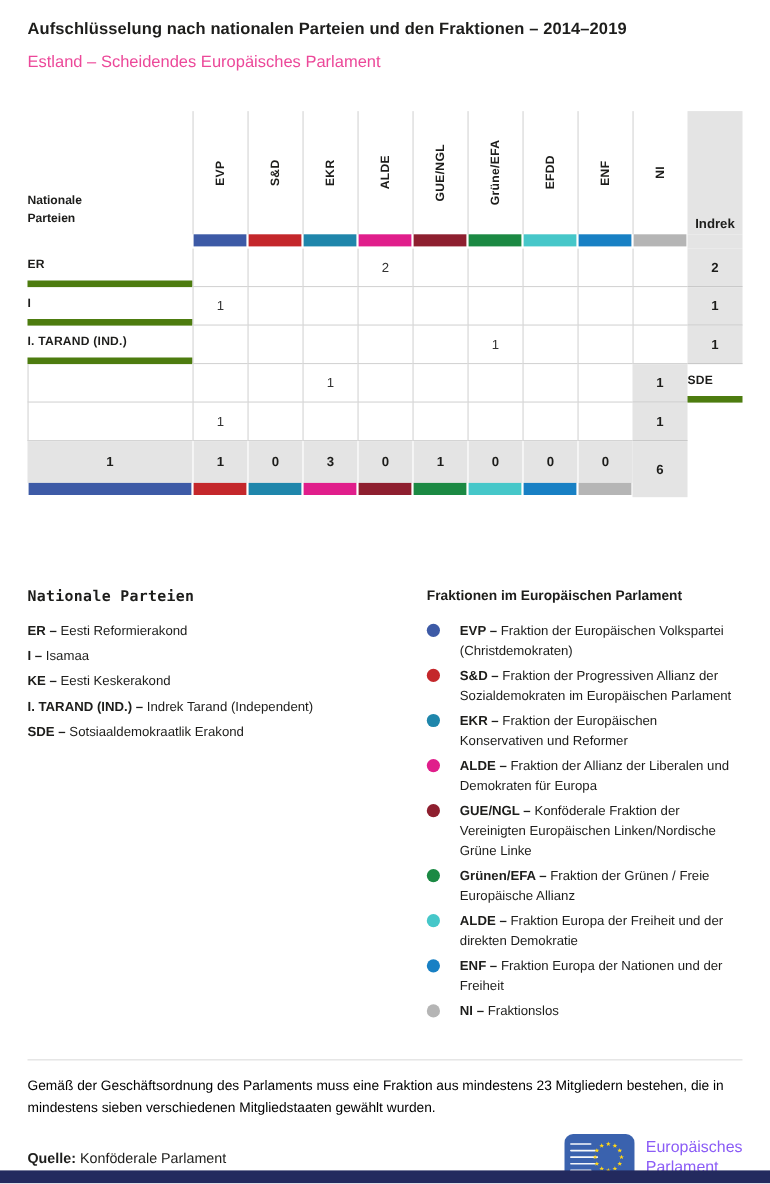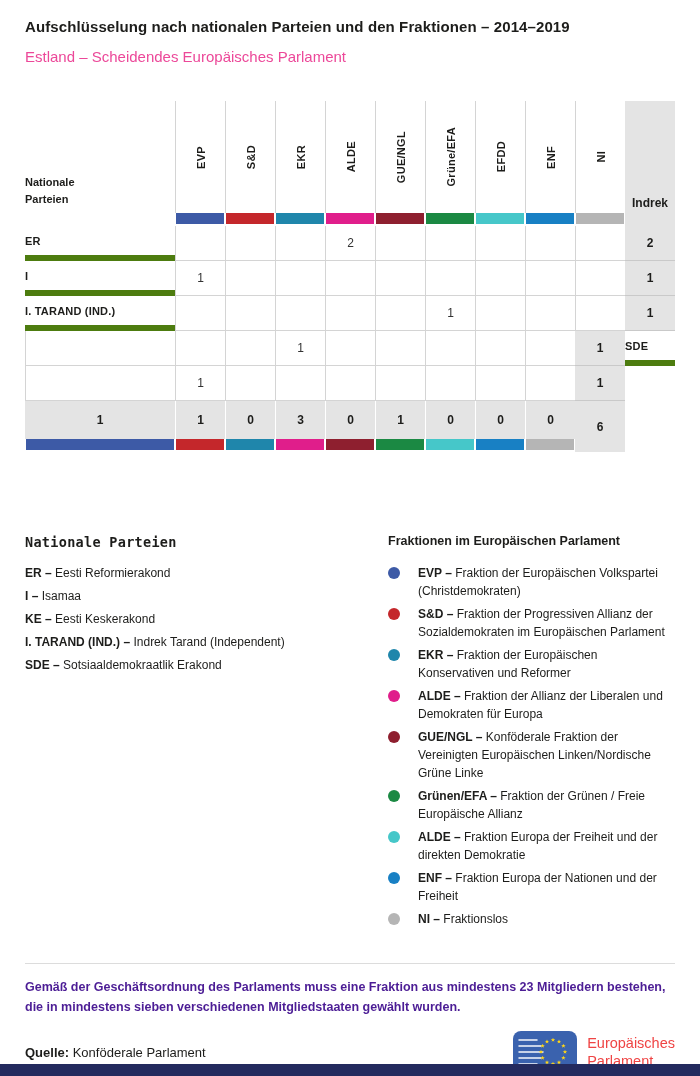--- a/index.html
+++ b/index.html
@@ -41,25 +41,25 @@
   .legend-title { font-size:12.5px; font-weight:bold; margin-bottom:16px; }
   .legend-title.mono { font-family:"DejaVu Sans Mono", monospace; font-size:13.5px; letter-spacing:.3px; }
   .p-item { font-size:12px; line-height:1.25; margin-bottom:8px; }
   .g-item { display:flex; gap:18px; font-size:12px; line-height:1.5; margin-bottom:5px; }
   .g-text { flex:1; }
   .dot { flex:0 0 12px; width:12px; height:12px; border-radius:50%; margin-top:3px; }
   .b { font-weight:bold; }
 
   
   .divider { height:1px; background:#dcdcdc; margin:30px 25px 0; }
-  .note { font-size:12.5px; line-height:1.6; color:#4c1d95; margin:13px 25px 0; max-width:648px;font-weight:bold; }
+  .note { font-size:12.5px; line-height:1.6; color:#000000; margin:13px 25px 0; max-width:648px; }
   .source-row { display:flex; justify-content:space-between; align-items:center; margin:14px 25px 0; }
   .source { font-size:13px; }
   .logo { display:flex; align-items:center; gap:10px; }
-  .logo-text { font-size:14.5px; line-height:1.25; color:#ef4444; }
+  .logo-text { font-size:14.5px; line-height:1.25; color:#8b5cf6; }
   .bottom-bar { position:absolute; left:0; right:0; bottom:0; height:12px; background:#232a5e; }
 </style>
 </head>
 <body>
 
 <div class="page">
 
   <div class="title">Aufschlüsselung nach nationalen Parteien und den Fraktionen – 2014–2019</div>
   <div class="subtitle">Estland – Scheidendes Europäisches Parlament</div>
 

